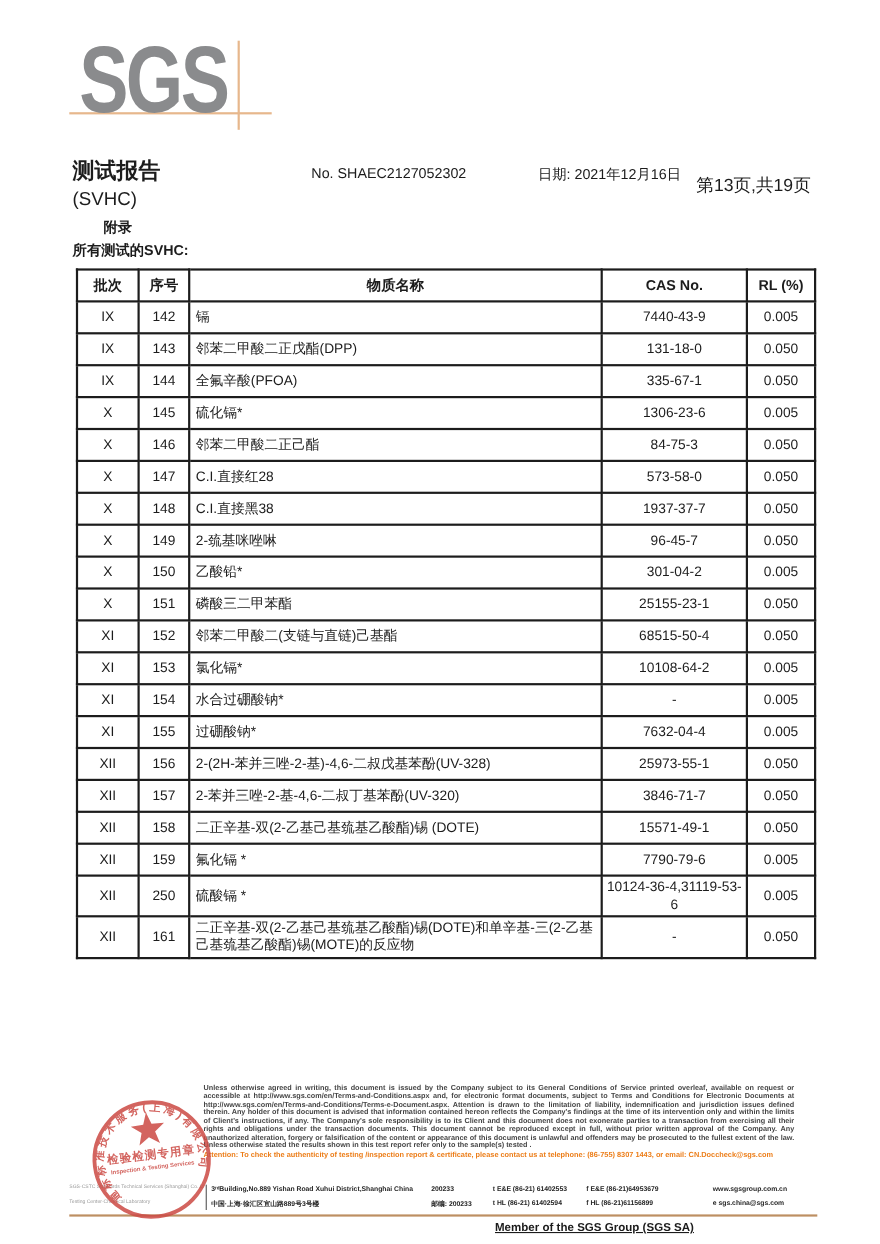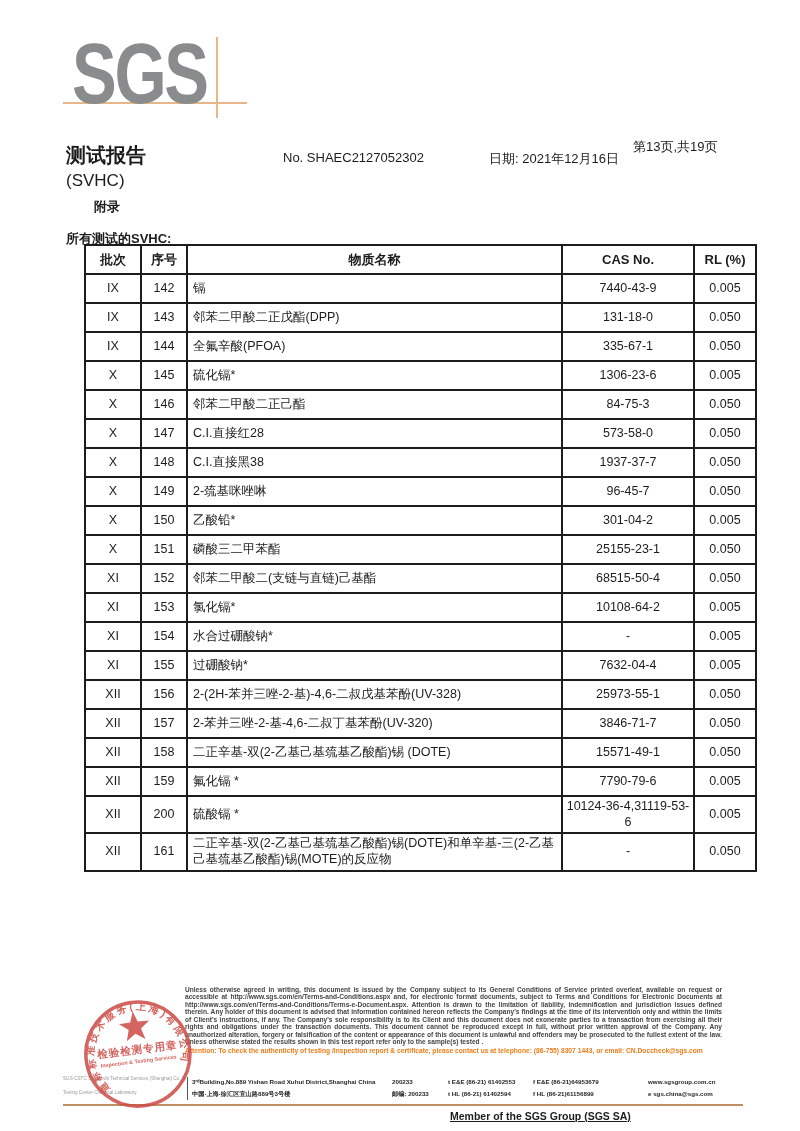--- a/index.html
+++ b/index.html
@@ -10,26 +10,26 @@
   
   .logo-text { left:72px; top:30px; font-size:86px; font-weight:bold; color:#8a8b8d;
     letter-spacing:-3px; line-height:1; transform:scaleX(.78); transform-origin:left top; }
   .logo-hline { left:63px; top:102px; width:184px; height:2px; background:#e7b78c; }
   .logo-vline { left:216px; top:37px; width:2px; height:81px; background:#e7b78c; }
 
   .report-title { left:66px; top:142px; font-size:20px; font-weight:bold; }
   .report-subtitle { left:66px; top:171px; font-size:17px; font-weight:normal; }
   .report-no { left:283px; top:150px; font-size:13px; }
   .report-date { left:489px; top:150px; font-size:13px;text-align:center; }
-  .report-page { left:633px; top:138px; font-size:13px; }
+  .report-page { left:633px; top:159px; font-size:16px; }
   .annex { left:66px; top:198px; font-size:13px; font-weight:bold;padding-left:28px; }
-  .section-label { left:66px; top:219px; font-size:13px; font-weight:bold;margin-top:11px; }
+  .section-label { left:66px; top:219px; font-size:13px; font-weight:bold; }
 
   
-  table.svhc { position:absolute; left:84px; top:244px; width:673px;
+  table.svhc { position:absolute; left:69px; top:244px; width:673px;
     border-collapse:collapse; table-layout:fixed;padding-left:43px; }
   table.svhc th, table.svhc td { border:2px solid #1c1c1c; overflow:hidden; }
   table.svhc th { height:29px; font-size:13px; font-weight:bold; text-align:center; padding:1px 2px; }
   table.svhc td { height:29px; font-size:12.5px; text-align:center; padding:2px 3px; line-height:1.25; }
   table.svhc td.c-name { text-align:left; padding:2px 5px; }
   col.c1{width:56px} col.c2{width:46px} col.c3{width:375px} col.c4{width:132px} col.c5{width:62px}
 
   
   .disclaimer-block { left:185px; top:986px; width:537px; }
   .disclaimer { font-size:6.6px; line-height:7.45px; text-align:justify;
@@ -225,21 +225,21 @@
   <tr>
     <td>XII</td>
     <td>159</td>
     <td class="c-name">氟化镉 *</td>
     <td>7790-79-6</td>
     <td>0.005</td>
   </tr>
 
   <tr>
     <td>XII</td>
-    <td>200</td>
+    <td>250</td>
     <td class="c-name">硫酸镉 *</td>
     <td>10124-36-4,31119-53-6</td>
     <td>0.005</td>
   </tr>
 
   <tr>
     <td>XII</td>
     <td>161</td>
     <td class="c-name">二正辛基-双(2-乙基己基巯基乙酸酯)锡(DOTE)和单辛基-三(2-乙基己基巯基乙酸酯)锡(MOTE)的反应物</td>
     <td>-</td>

